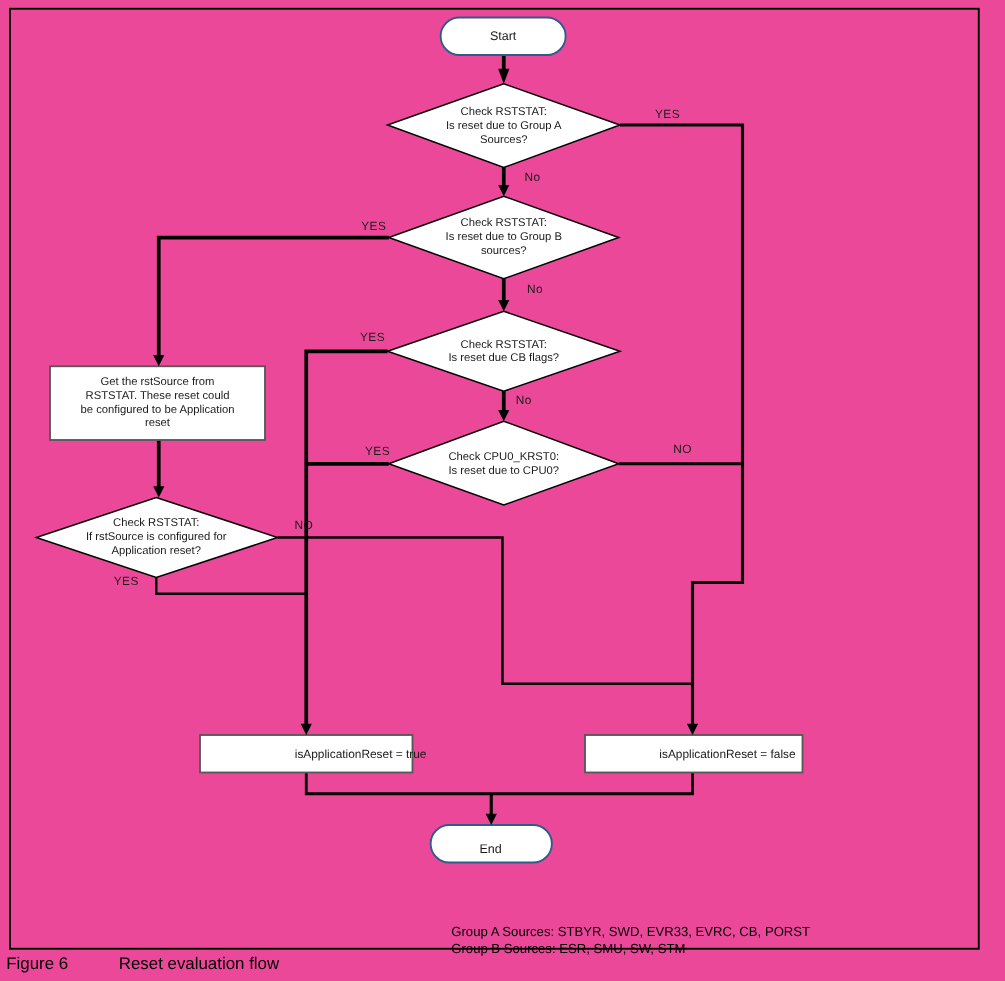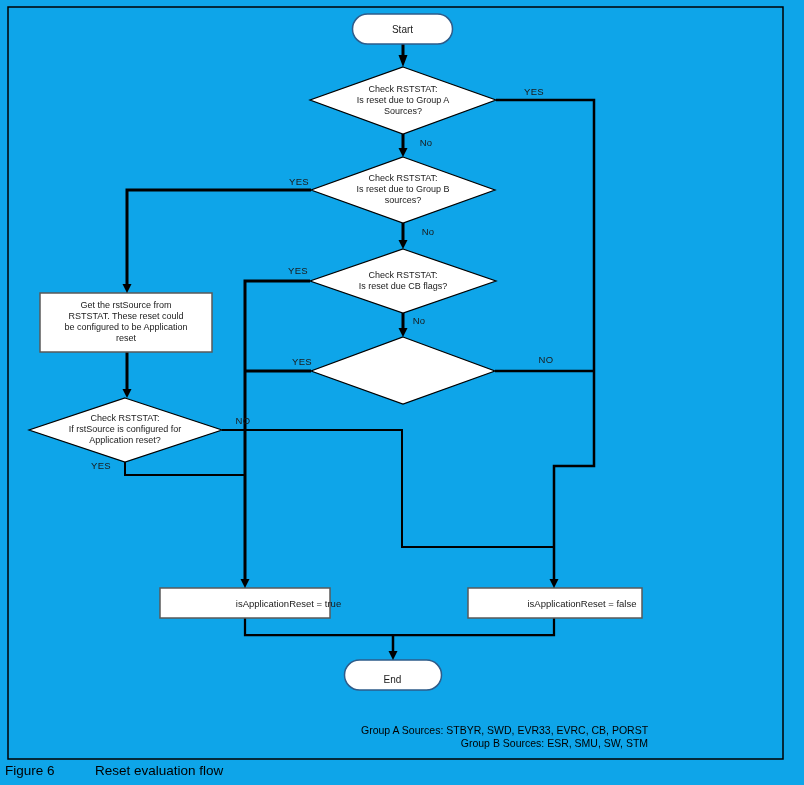--- a/index.html
+++ b/index.html
@@ -1,16 +1,16 @@
 <!DOCTYPE html>
 <html><head>
 <meta charset="utf-8">
 <style>
   html,body{margin:0;padding:0;background:#fff;}
-  #page{position:relative;width:804px;height:785px;background:#0ea5e9;overflow:hidden;
+  #page{position:relative;width:804px;height:785px;background:#ec4899;overflow:hidden;
         font-family:"Liberation Sans",sans-serif;color:#000;}
   #canvas{position:absolute;left:0;top:0;}
   .lbl{position:absolute;text-align:center;white-space:pre-line;color:#1a1a1a;}
   .node-lbl{font-size:9px;line-height:11px;}
   .box-lbl{display:flex;align-items:center;justify-content:center;font-size:9.5px;}
   .edge-lbl{font-size:9.5px;letter-spacing:.3px;}
   
   .lbl-start{left:352px;top:14px;width:101px;height:30px;font-size:10px;}
   .lbl-d1{left:313px;top:84px;width:180px;}
   .lbl-d2{left:313px;top:173px;width:180px;}
@@ -26,22 +26,22 @@
   .lbl-no-a{left:412px;top:137px;width:28px;}
   .lbl-yes-b{left:283px;top:176px;width:32px;}
   .lbl-no-b{left:414px;top:226px;width:28px;}
   .lbl-yes-cb{left:282px;top:265px;width:32px;}
   .lbl-no-cb{left:405px;top:315px;width:28px;}
   .lbl-yes-cpu{left:286px;top:356px;width:32px;}
   .lbl-no-cpu{left:530px;top:354px;width:32px;}
   .lbl-no-rstcon{left:228px;top:415px;width:30px;}
   .lbl-yes-rstcon{left:84px;top:460px;width:34px;}
   
-  .notes{position:absolute;left:361px;top:724px;font-size:10.5px;line-height:12.5px;
-         white-space:pre-line;text-align:right;}
+  .notes{position:absolute;left:361px;top:740px;font-size:10.5px;line-height:12.5px;
+         white-space:pre-line;text-align:left;}
   .caption{position:absolute;top:763px;font-weight:normal;font-size:13.5px;}
   .caption-label{left:5px;}
   .caption-title{left:95px;}
 </style>
 </head>
 <body>
 
 <div id="page">
 
   <svg id="canvas" width="804" height="785" viewBox="0 0 804 785">
@@ -96,20 +96,22 @@
 
   <div class="lbl box-lbl lbl-start">Start</div>
   <div class="lbl node-lbl lbl-d1">Check RSTSTAT:
 Is reset due to Group A
 Sources?</div>
   <div class="lbl node-lbl lbl-d2">Check RSTSTAT:
 Is reset due to Group B
 sources?</div>
   <div class="lbl node-lbl lbl-d3">Check RSTSTAT:
 Is reset due CB flags?</div>
+  <div class="lbl node-lbl lbl-d4">Check CPU0_KRST0:
+Is reset due to CPU0?</div>
   <div class="lbl node-lbl lbl-rect1">Get the rstSource from
 RSTSTAT. These reset could
 be configured to be Application
 reset</div>
   <div class="lbl node-lbl lbl-d5">Check RSTSTAT:
 If rstSource is configured for
 Application reset?</div>
   <div class="lbl box-lbl lbl-true">isApplicationReset = true</div>
   <div class="lbl box-lbl lbl-false">isApplicationReset = false</div>
   <div class="lbl box-lbl lbl-end">End</div>

